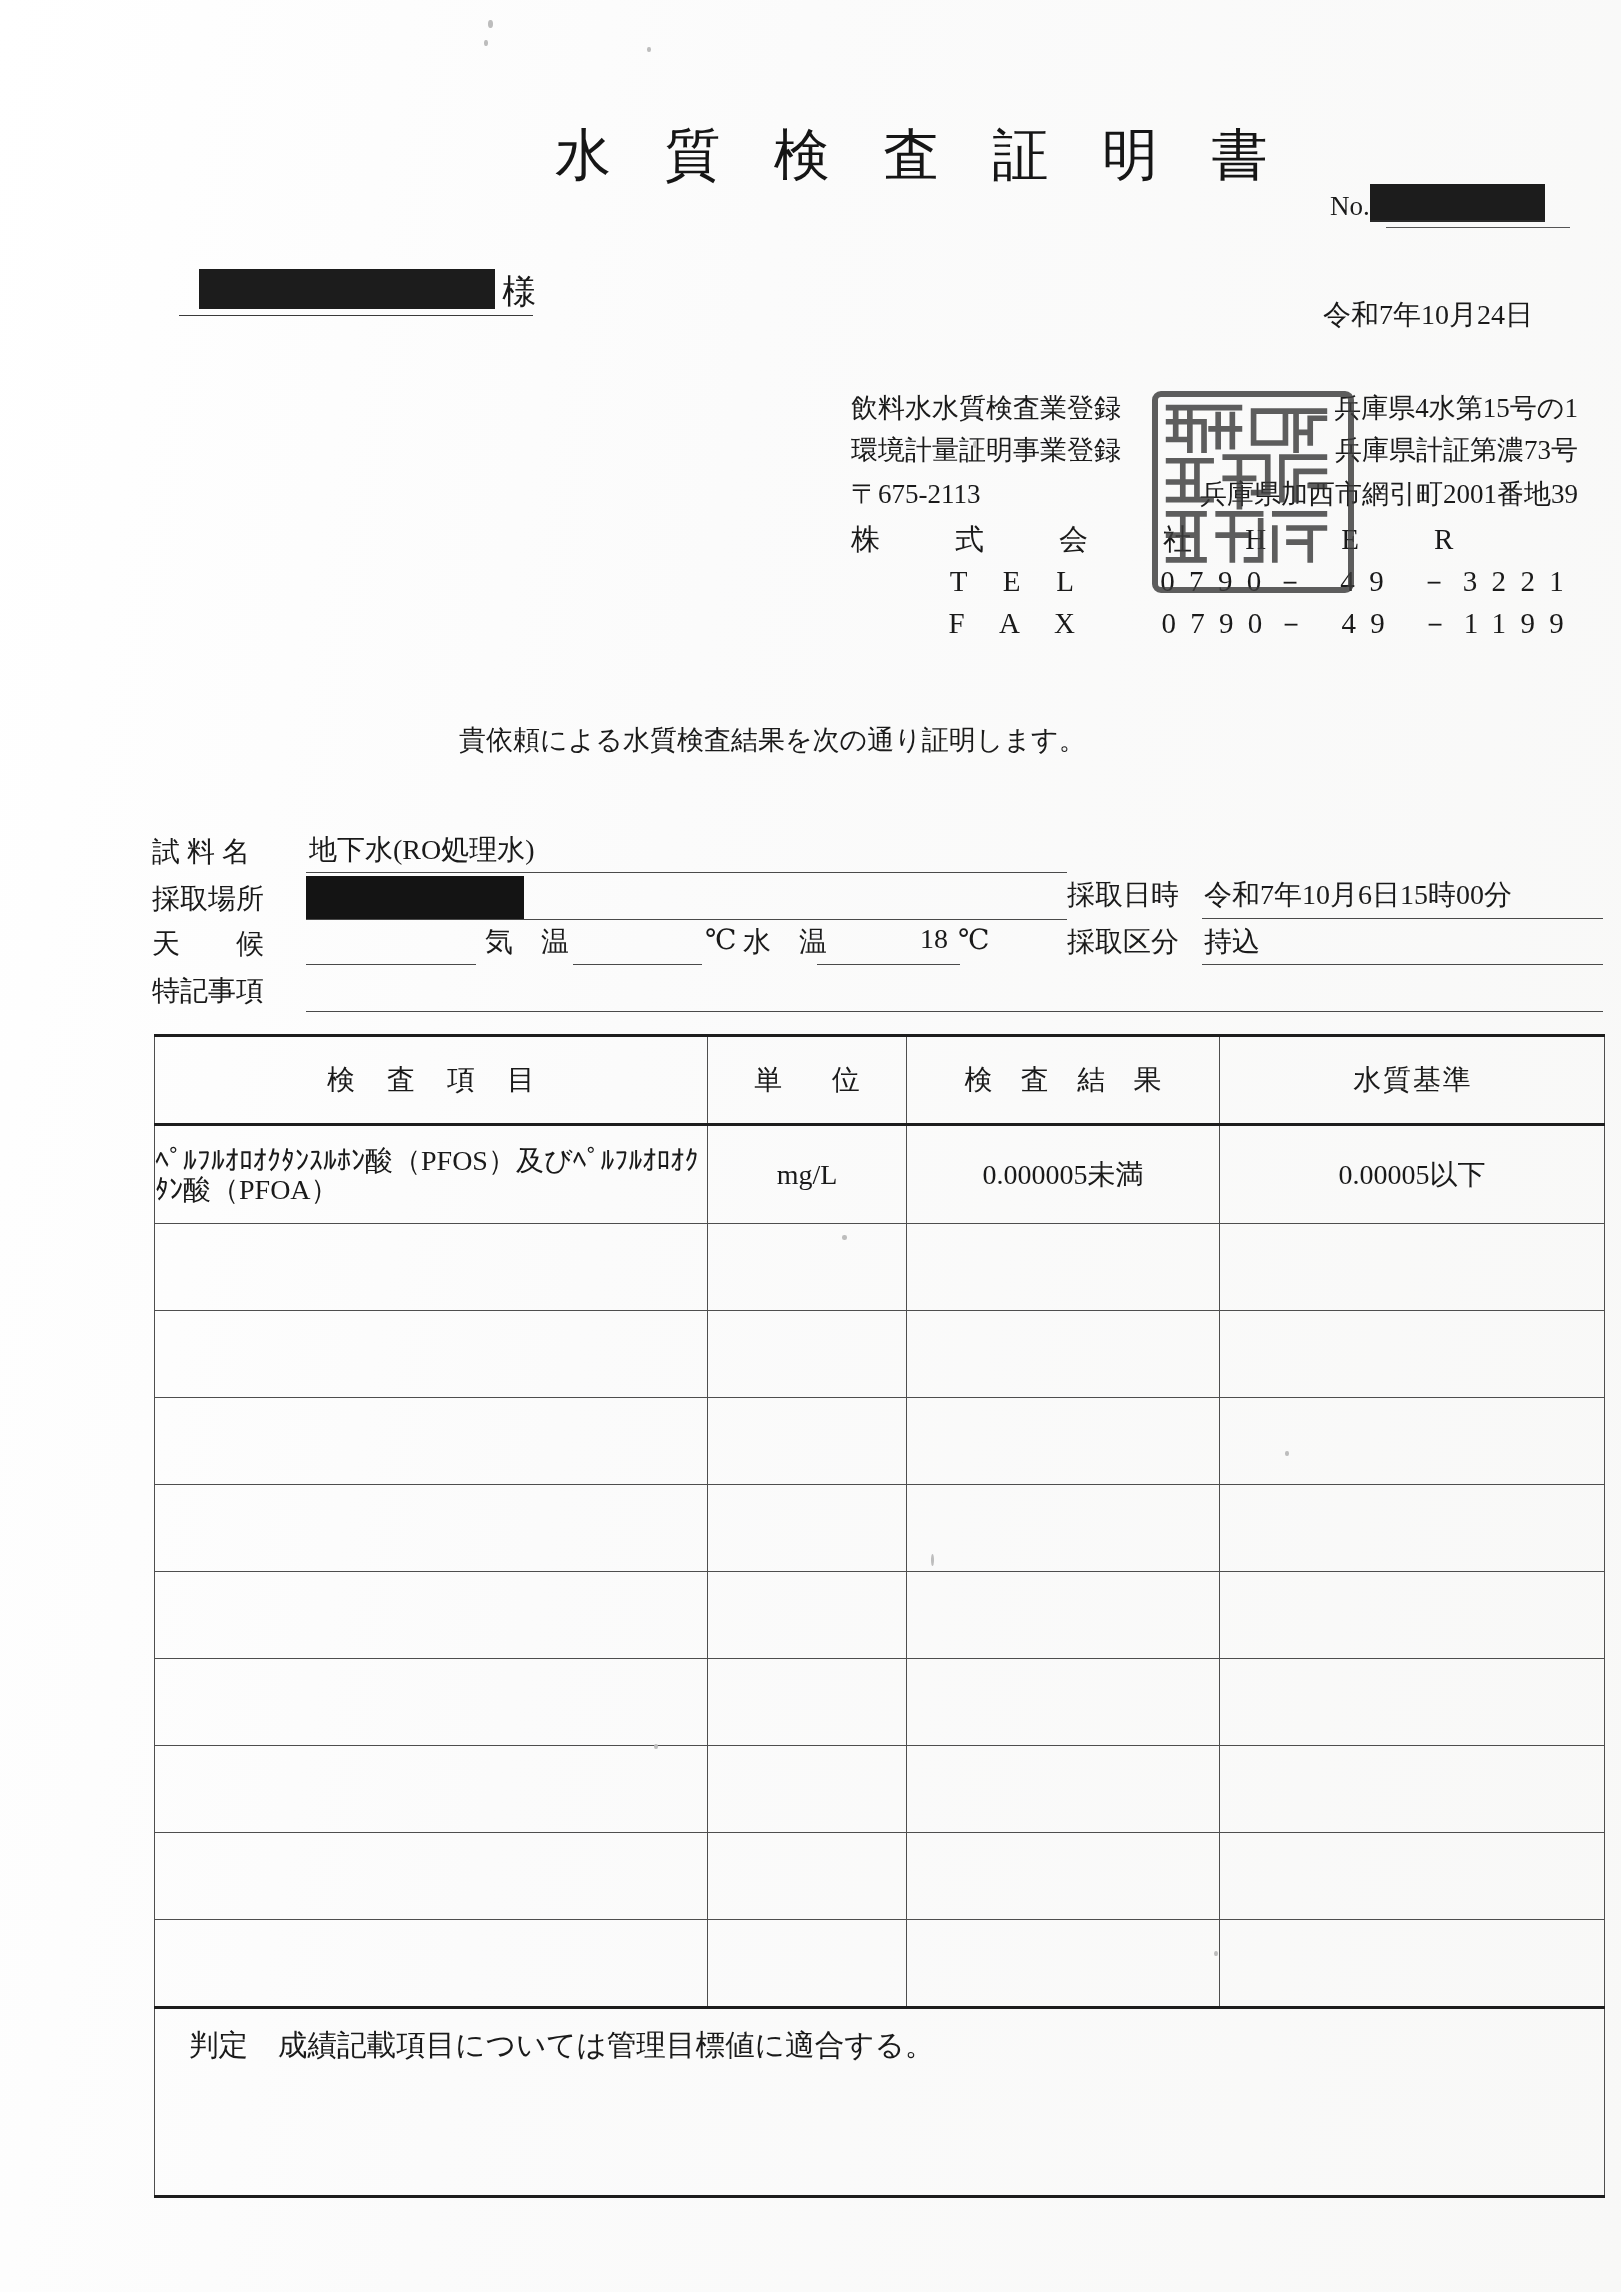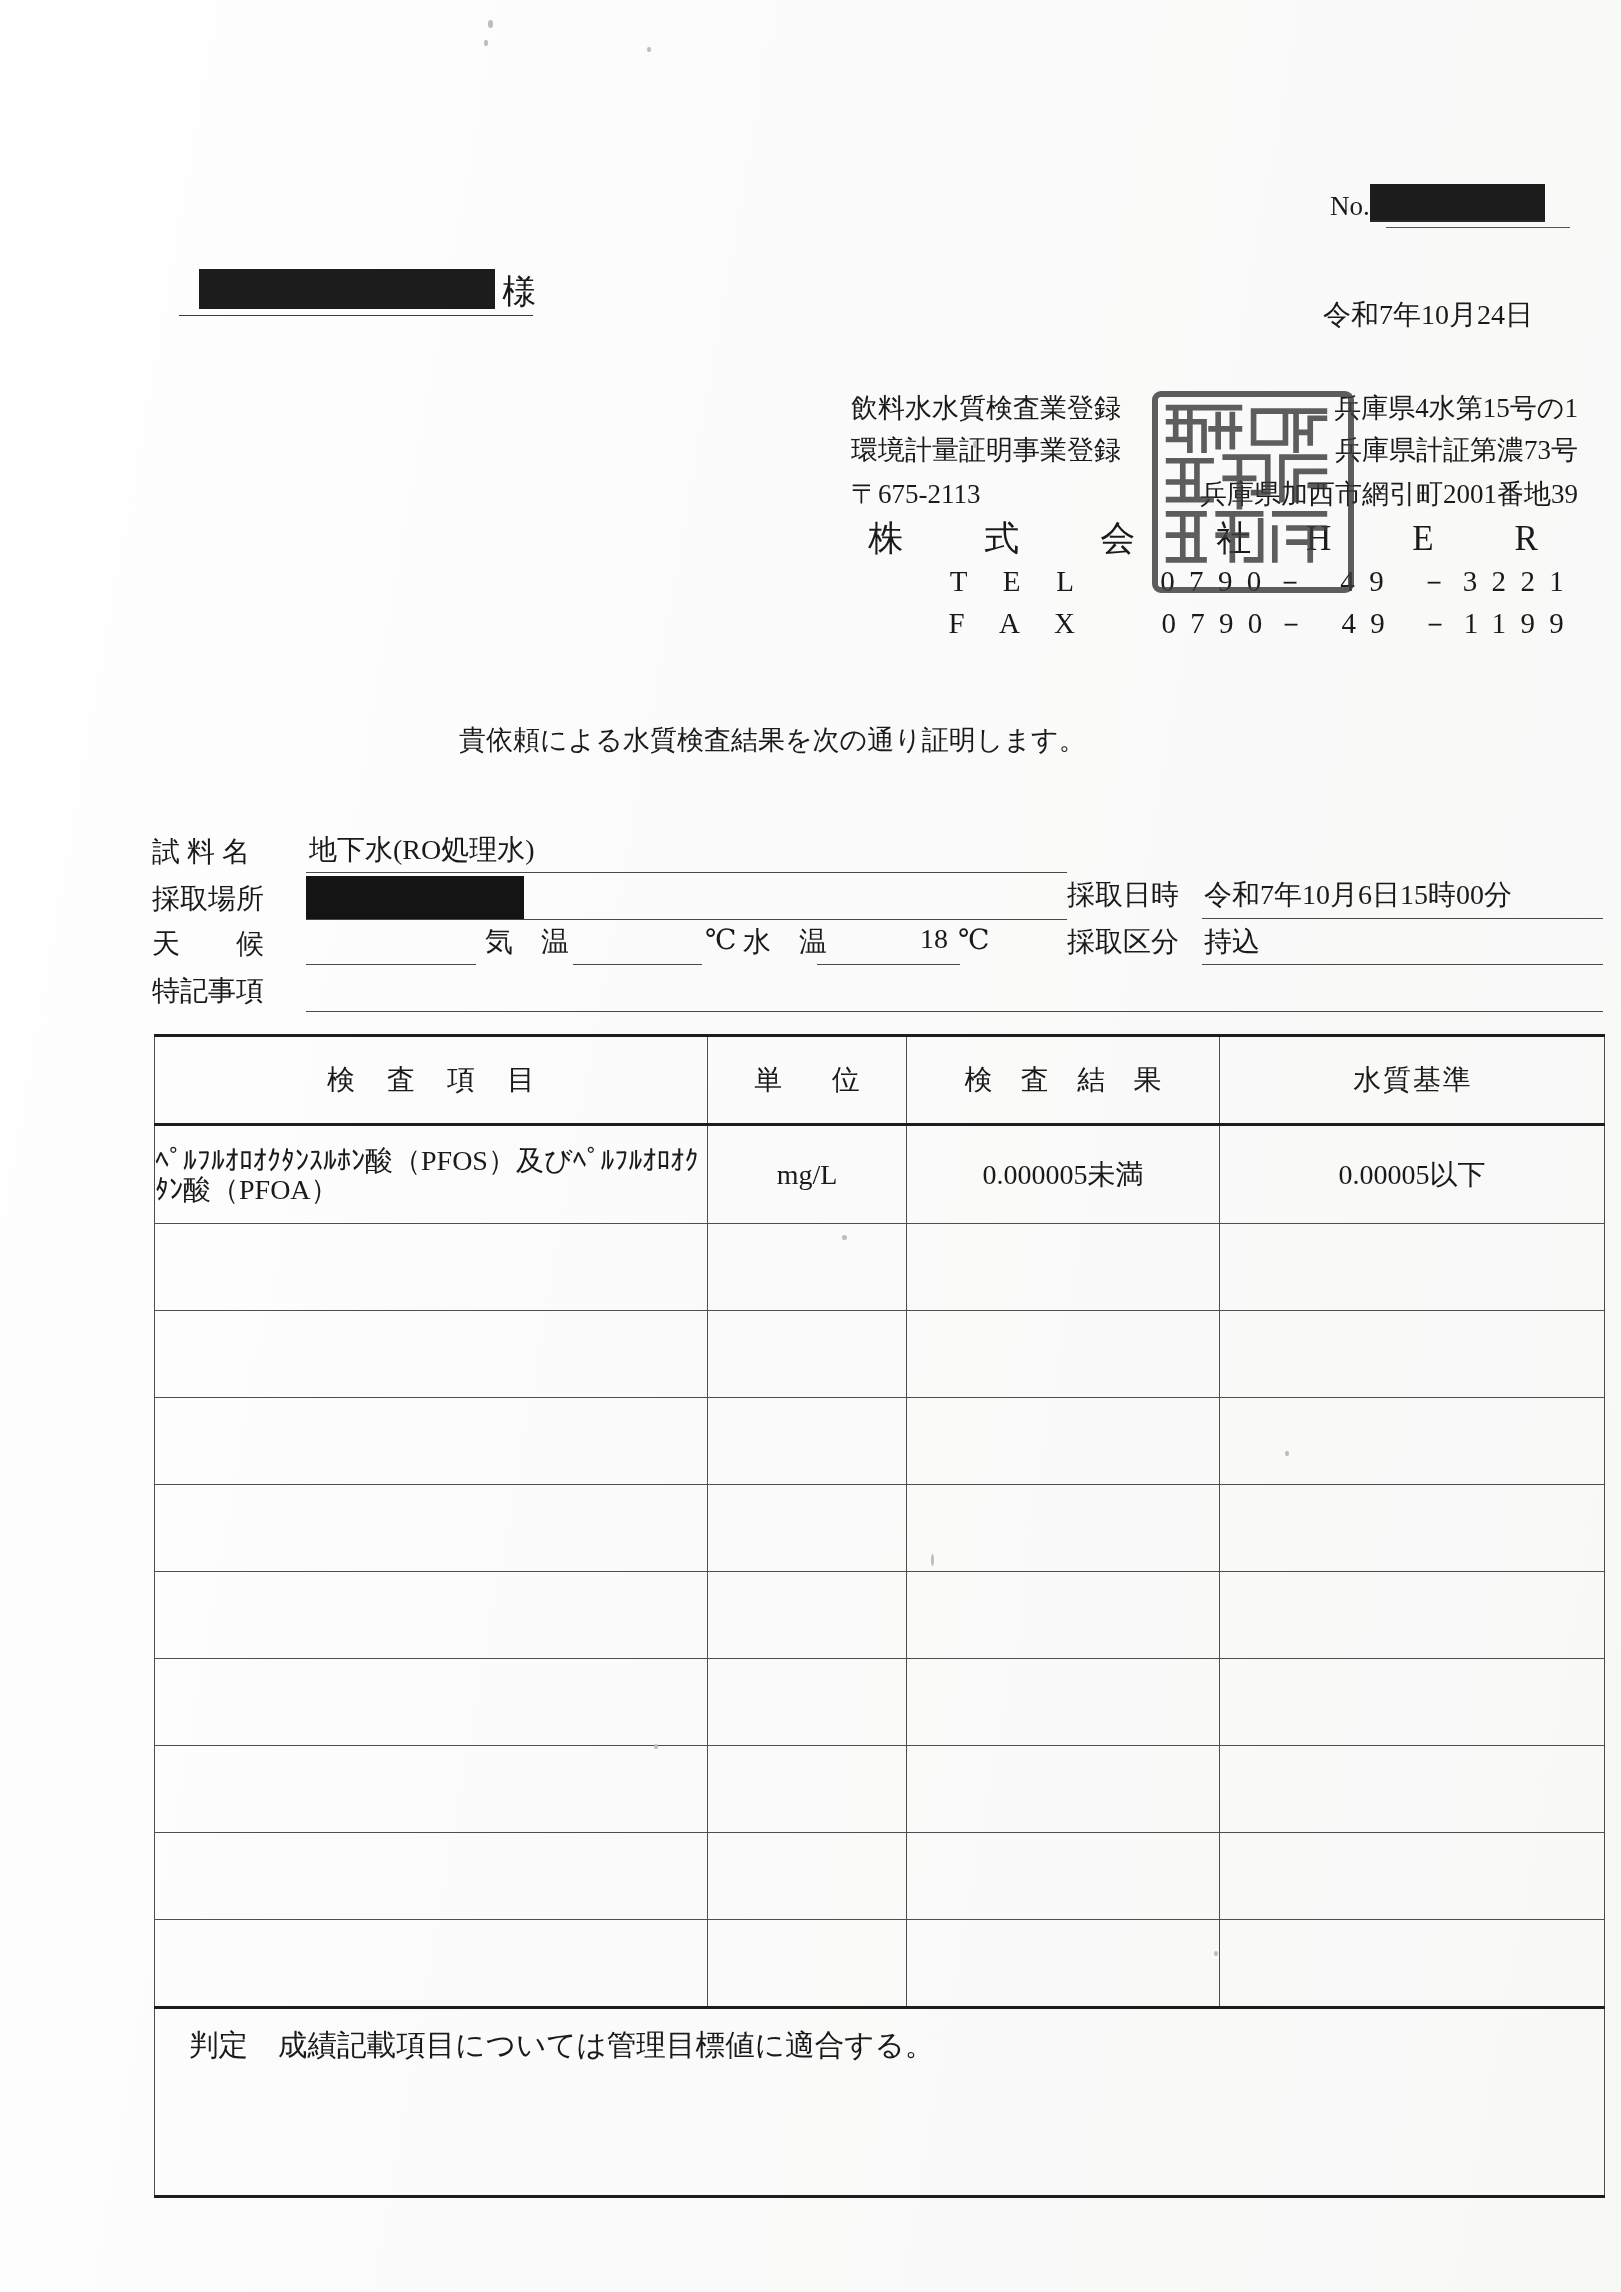--- a/index.html
+++ b/index.html
@@ -120,24 +120,24 @@
   }
   .company-row .lbl { }
   .company-row .val { }
   .company-addr {
     display: flex;
     justify-content: space-between;
     align-items: baseline;
     margin-top: 1.8px;
   }
   .company-name {
-    text-align: center;
+    text-align: left;
     letter-spacing: 0;
     margin-top: 3.6px;
-    font-size: 35px;
+    font-size: 29px;
   }
   .sp-wide { letter-spacing: 23px; }
   .sp-mid { letter-spacing: 14.3px; }
 
   .tel-row, .fax-row {
     display: flex;
     justify-content: flex-end;
     gap: 4px;
     align-items: baseline;
     font-size: 29px;
@@ -270,20 +270,21 @@
   <div class="speck" style="left:488px;top:19.7px;width:4.5px;height:8px;"></div>
   <div class="speck" style="left:484px;top:40px;width:3.6px;height:6.3px;"></div>
   <div class="speck" style="left:647px;top:47px;width:3.6px;height:4.5px;"></div>
   <div class="speck" style="left:973px;top:441px;width:3.6px;height:7.2px;"></div>
   <div class="speck" style="left:842px;top:1235px;width:4.5px;height:4.5px;"></div>
   <div class="speck" style="left:931px;top:1554px;width:2.7px;height:11.6px;"></div>
   <div class="speck" style="left:1285px;top:1451px;width:3.6px;height:4.5px;"></div>
   <div class="speck" style="left:654px;top:1744px;width:3.6px;height:4.5px;"></div>
   <div class="speck" style="left:1214px;top:1951px;width:3.6px;height:5.4px;"></div>
 
+  <div class="doc-title layer">水 質 検 査 証 明 書</div>
 
   <div class="no-block layer">
     <span class="no-label">No.</span>
     <span class="redact no-redact"></span>
   </div>
   <div class="no-underline layer"></div>
 
   <div class="addressee layer">
     <span class="redact addressee-redact"></span>
     <span class="addressee-honorific">様</span>

